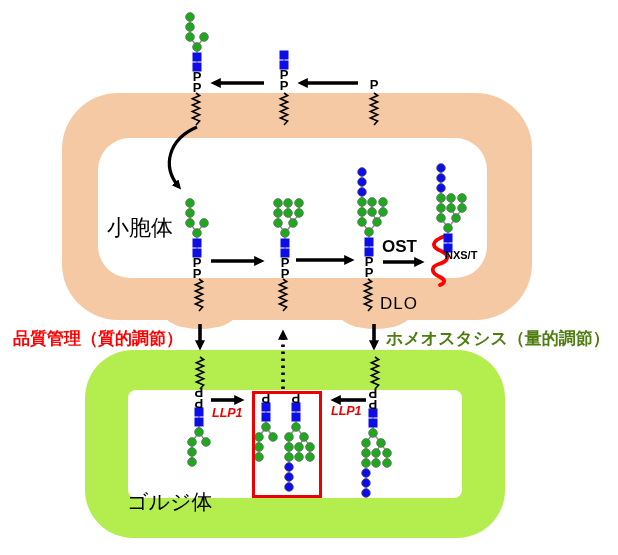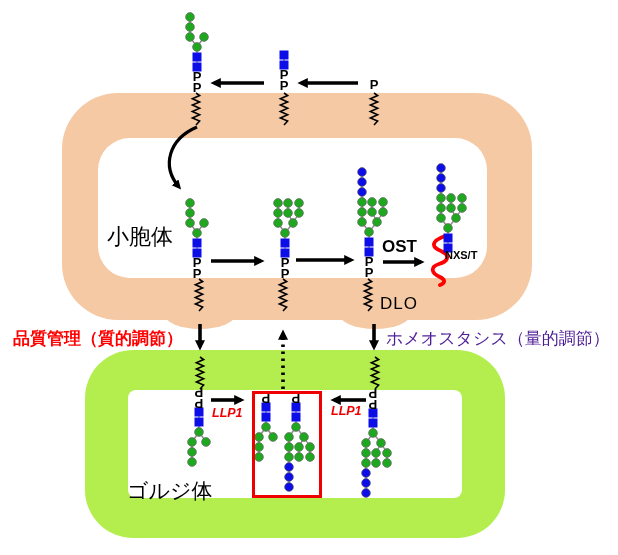--- a/index.html
+++ b/index.html
@@ -7,28 +7,28 @@
           font-family:"Liberation Sans","DejaVu Sans",sans-serif;}
   .shape{position:absolute;}
   #er-membrane{left:62px;top:93px;width:470px;height:227px;background:#F5C9A4;border-radius:56px;}
   #er-bump-left{left:164px;top:298px;width:72px;height:31px;background:#F5C9A4;border-radius:50%;}
   #er-bump-right{left:339px;top:298px;width:72px;height:31px;background:#F5C9A4;border-radius:50%;}
   #er-lumen{left:98px;top:138px;width:389px;height:140px;background:#fff;border-radius:32px;}
   #golgi-membrane{left:85px;top:350px;width:420px;height:188px;background:#B3EE4E;border-radius:48px;}
   #golgi-lumen{left:128px;top:390px;width:334px;height:108px;background:#fff;border-radius:8px;}
   #overlay{position:absolute;left:0;top:0;width:618px;height:555px;}
   .lbl{position:absolute;white-space:nowrap;color:#000;line-height:1;}
-  #lbl-er{left:107px;top:217px;font-size:22px;margin-top:9px;}
-  #lbl-golgi{left:127px;top:480px;font-size:21px;}
+  #lbl-er{left:107px;top:217px;font-size:22px;}
+  #lbl-golgi{left:127px;top:491px;font-size:21px;}
   #lbl-ost{left:382px;top:238px;font-size:17px;font-weight:bold;}
   #lbl-dlo{left:380px;top:295px;font-size:17px;font-weight:normal;letter-spacing:1px;}
   #lbl-nxst{left:445px;top:250px;font-size:11px;font-weight:bold;text-align:right;}
   #lbl-nglyco{left:447px;top:282px;font-size:16px;font-weight:bold;letter-spacing:2px;}
   #lbl-quality{left:13px;top:330px;font-size:17px;font-weight:bold;color:#FF0000;}
-  #lbl-homeo{left:386px;top:330px;font-size:17px;font-weight:normal;color:#4c1d95;}
+  #lbl-homeo{left:386px;top:330px;font-size:17px;font-weight:bold;color:#4d7c0f;}
   #lbl-llp1-left{left:212px;top:407px;font-size:12.5px;font-weight:bold;font-style:italic;color:#EE0000;}
   #lbl-llp1-right{left:331px;top:405px;font-size:12.5px;font-weight:bold;font-style:italic;color:#EE0000;}
   #highlight-box{position:absolute;left:252px;top:391px;width:64px;height:101px;
                  border:3px solid #EE0000;background:transparent;}
 </style>
 </head>
 <body>
 
 <div id="canvas">
   <div class="shape" id="er-membrane"></div>

